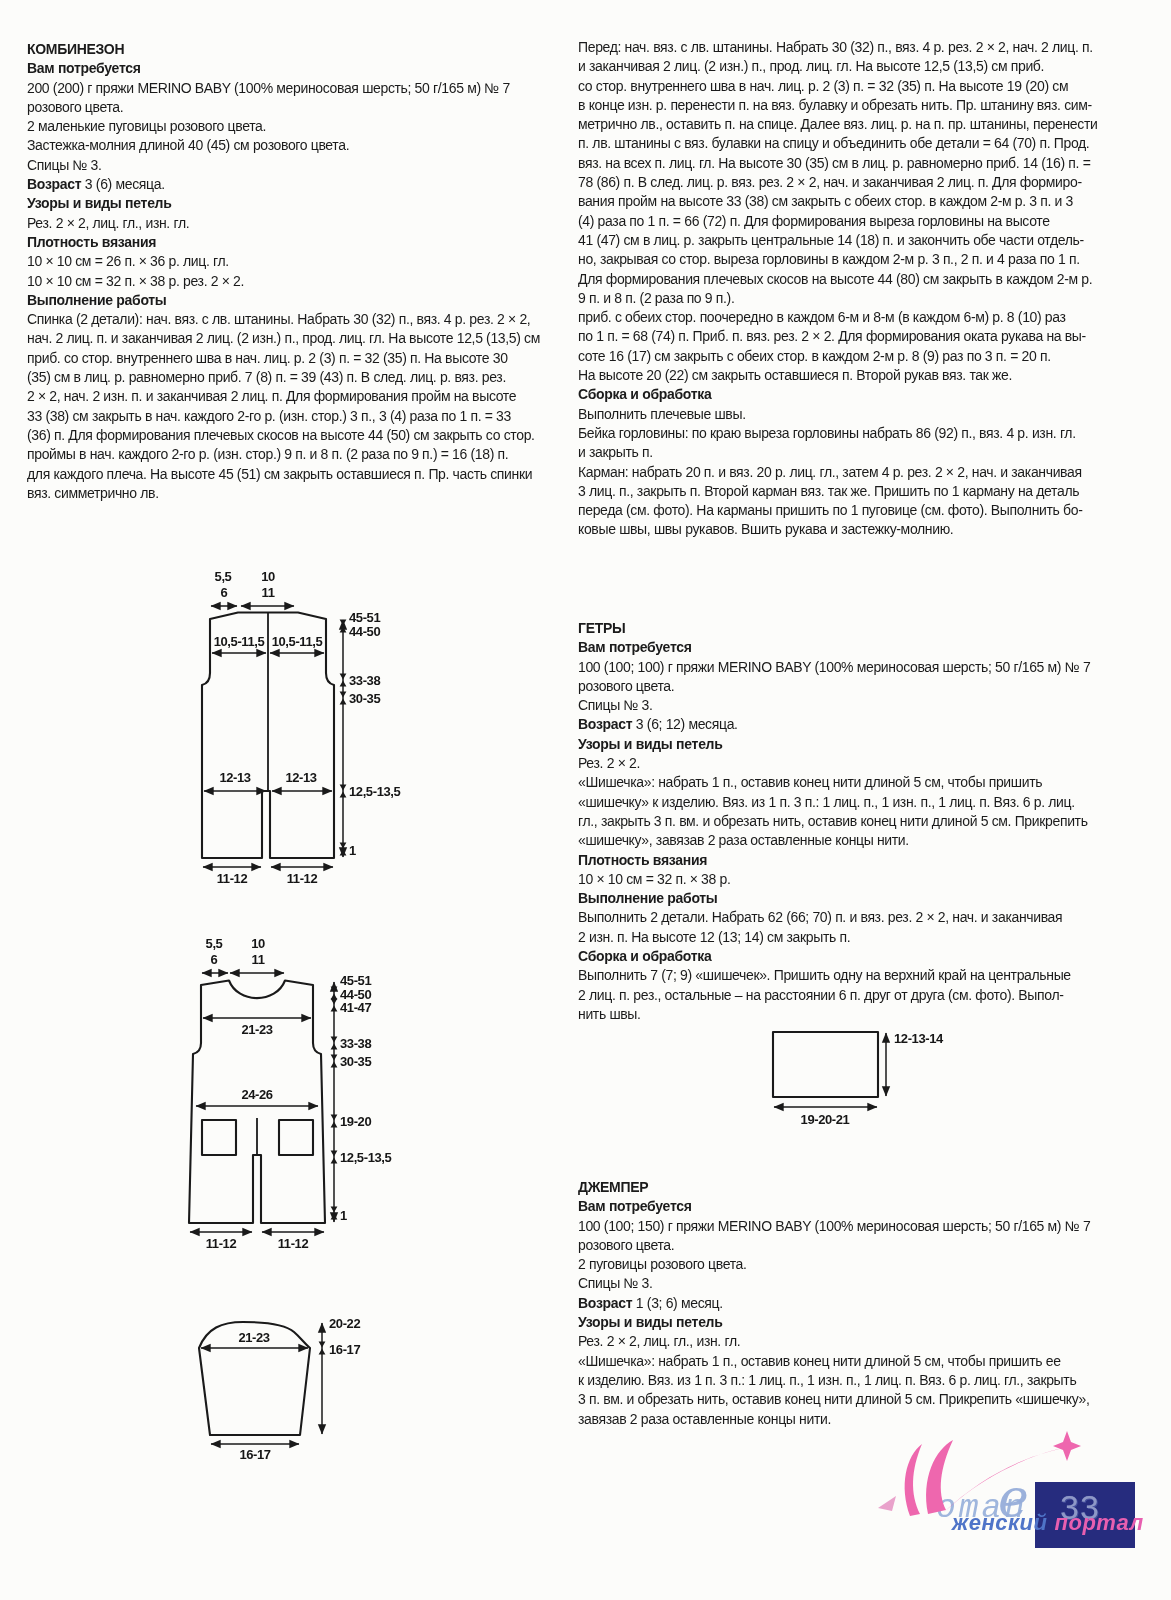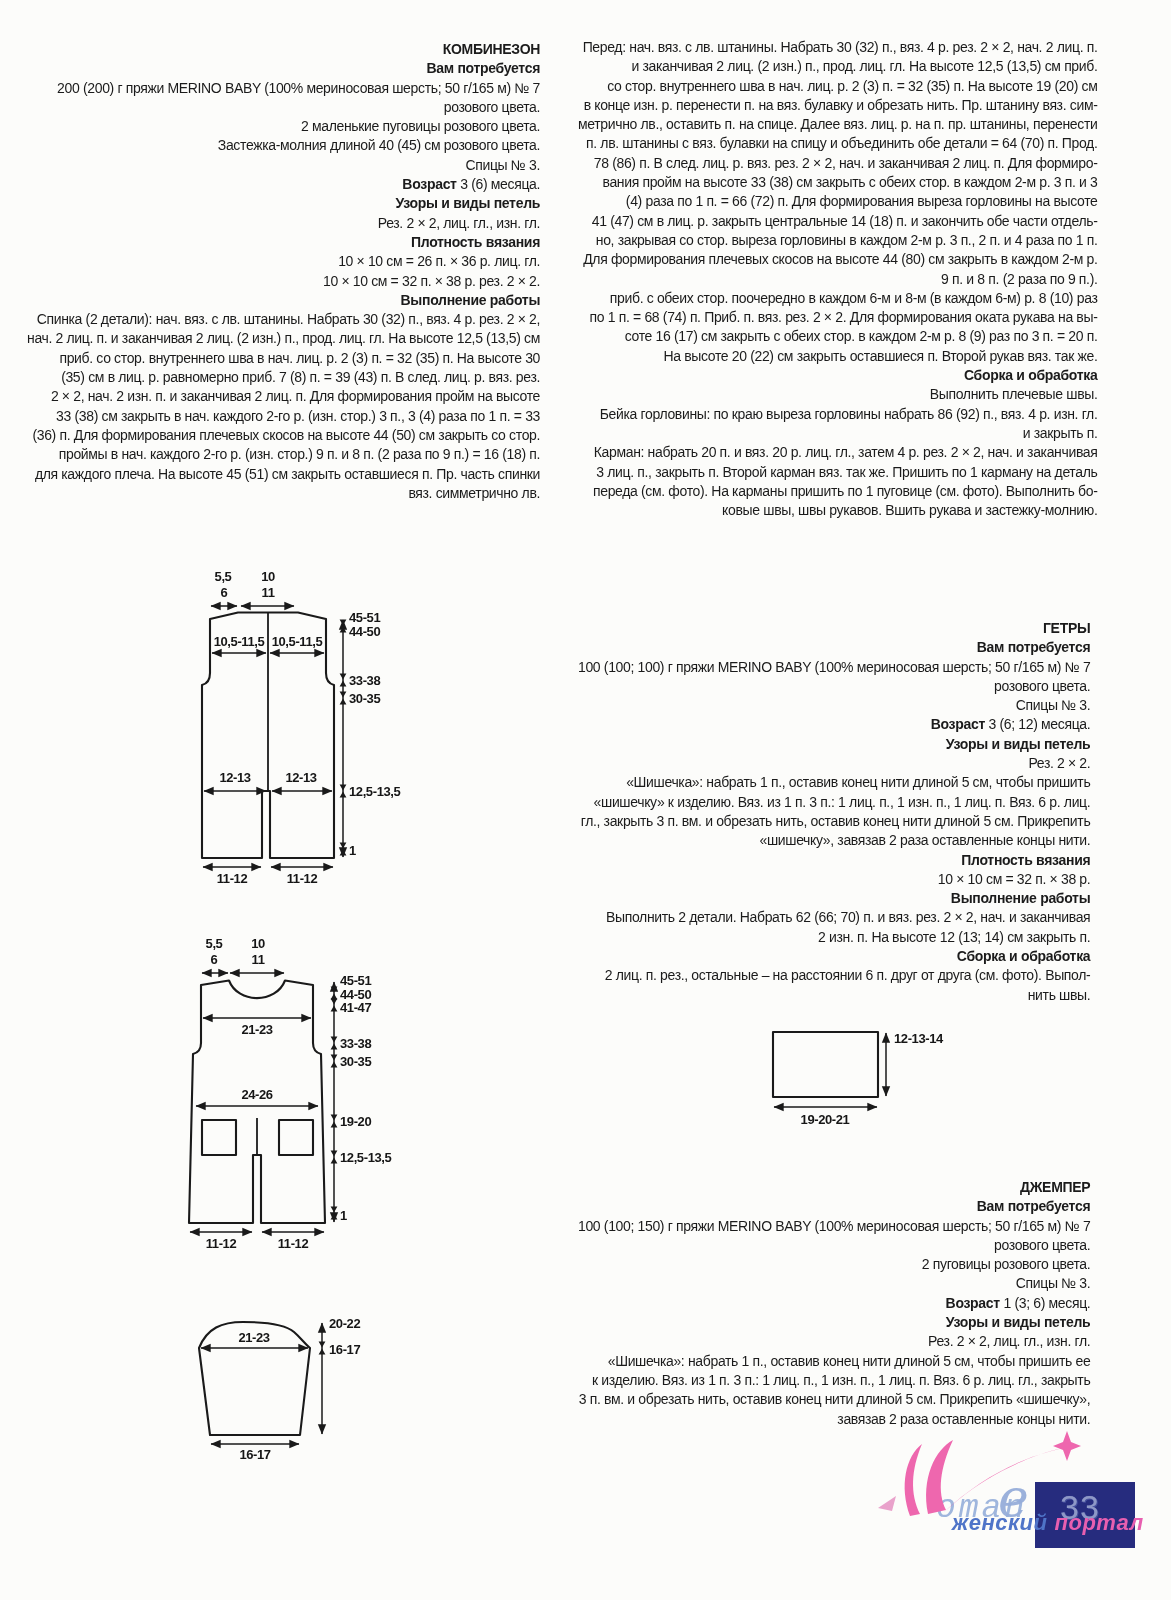--- a/index.html
+++ b/index.html
@@ -1,18 +1,18 @@
 <!DOCTYPE html>
 <html><head>
 <meta charset="utf-8">
 <style>
   html,body{margin:0;padding:0;background:#e8e8e6;}
   .page{position:relative;width:1171px;height:1600px;background:#fcfcfa;
         font-family:"Liberation Sans",sans-serif;color:#1b1b1b;overflow:hidden;margin:0 auto;}
-  .col{position:absolute;white-space:nowrap;text-align:right;}
+  .col{position:absolute;white-space:nowrap;}
   .ln{font-size:14px;line-height:19.3px;letter-spacing:-0.35px;}
   .ln b{font-weight:700;letter-spacing:-0.3px;}
   .dgm{position:absolute;}
   svg text{font-family:"Liberation Sans",sans-serif;font-weight:700;font-size:13px;
            fill:#161616;letter-spacing:-0.4px;}
   .outline{fill:none;stroke:#1a1a1a;stroke-width:2.1;stroke-linejoin:round;}
   .dim{stroke:#1a1a1a;stroke-width:1.5;fill:none;}
   .thin{stroke:#1a1a1a;stroke-width:1.8;fill:none;}
   
   #logo{position:absolute;left:848px;top:1424px;width:312px;height:140px;}
@@ -70,20 +70,21 @@
       <div class="ln"><b></b><span>для каждого плеча. На высоте 45 (51) см закрыть оставшиеся п. Пр. часть спинки</span></div>
       <div class="ln"><b></b><span>вяз. симметрично лв.</span></div>
     </div>
   <div class="col" id="sec-pered" style="left:578px;top:38px">
       <div class="ln"><b></b><span>Перед: нач. вяз. с лв. штанины. Набрать 30 (32) п., вяз. 4 р. рез. 2 × 2, нач. 2 лиц. п.</span></div>
       <div class="ln"><b></b><span>и заканчивая 2 лиц. (2 изн.) п., прод. лиц. гл. На высоте 12,5 (13,5) см приб.</span></div>
       <div class="ln"><b></b><span>со стор. внутреннего шва в нач. лиц. р. 2 (3) п. = 32 (35) п. На высоте 19 (20) см</span></div>
       <div class="ln"><b></b><span>в конце изн. р. перенести п. на вяз. булавку и обрезать нить. Пр. штанину вяз. сим-</span></div>
       <div class="ln"><b></b><span>метрично лв., оставить п. на спице. Далее вяз. лиц. р. на п. пр. штанины, перенести</span></div>
       <div class="ln"><b></b><span>п. лв. штанины с вяз. булавки на спицу и объединить обе детали = 64 (70) п. Прод.</span></div>
+      <div class="ln"><b></b><span>вяз. на всех п. лиц. гл. На высоте 30 (35) см в лиц. р. равномерно приб. 14 (16) п. =</span></div>
       <div class="ln"><b></b><span>78 (86) п. В след. лиц. р. вяз. рез. 2 × 2, нач. и заканчивая 2 лиц. п. Для формиро-</span></div>
       <div class="ln"><b></b><span>вания пройм на высоте 33 (38) см закрыть с обеих стор. в каждом 2-м р. 3 п. и 3</span></div>
       <div class="ln"><b></b><span>(4) раза по 1 п. = 66 (72) п. Для формирования выреза горловины на высоте</span></div>
       <div class="ln"><b></b><span>41 (47) см в лиц. р. закрыть центральные 14 (18) п. и закончить обе части отдель-</span></div>
       <div class="ln"><b></b><span>но, закрывая со стор. выреза горловины в каждом 2-м р. 3 п., 2 п. и 4 раза по 1 п.</span></div>
       <div class="ln"><b></b><span>Для формирования плечевых скосов на высоте 44 (80) см закрыть в каждом 2-м р.</span></div>
       <div class="ln"><b></b><span>9 п. и 8 п. (2 раза по 9 п.).</span></div>
       <div class="ln"><b></b><span>приб. с обеих стор. поочередно в каждом 6-м и 8-м (в каждом 6-м) р. 8 (10) раз</span></div>
       <div class="ln"><b></b><span>по 1 п. = 68 (74) п. Приб. п. вяз. рез. 2 × 2. Для формирования оката рукава на вы-</span></div>
       <div class="ln"><b></b><span>соте 16 (17) см закрыть с обеих стор. в каждом 2-м р. 8 (9) раз по 3 п. = 20 п.</span></div>
@@ -109,20 +110,21 @@
       <div class="ln"><b></b><span>«Шишечка»: набрать 1 п., оставив конец нити длиной 5 см, чтобы пришить</span></div>
       <div class="ln"><b></b><span>«шишечку» к изделию. Вяз. из 1 п. 3 п.: 1 лиц. п., 1 изн. п., 1 лиц. п. Вяз. 6 р. лиц.</span></div>
       <div class="ln"><b></b><span>гл., закрыть 3 п. вм. и обрезать нить, оставив конец нити длиной 5 см. Прикрепить</span></div>
       <div class="ln"><b></b><span>«шишечку», завязав 2 раза оставленные концы нити.</span></div>
       <div class="ln"><b>Плотность вязания</b><span></span></div>
       <div class="ln"><b></b><span>10 × 10 см = 32 п. × 38 р.</span></div>
       <div class="ln"><b>Выполнение работы</b><span></span></div>
       <div class="ln"><b></b><span>Выполнить 2 детали. Набрать 62 (66; 70) п. и вяз. рез. 2 × 2, нач. и заканчивая</span></div>
       <div class="ln"><b></b><span>2 изн. п. На высоте 12 (13; 14) см закрыть п.</span></div>
       <div class="ln"><b>Сборка и обработка</b><span></span></div>
+      <div class="ln"><b></b><span>Выполнить 7 (7; 9) «шишечек». Пришить одну на верхний край на центральные</span></div>
       <div class="ln"><b></b><span>2 лиц. п. рез., остальные – на расстоянии 6 п. друг от друга (см. фото). Выпол-</span></div>
       <div class="ln"><b></b><span>нить швы.</span></div>
     </div>
   <div class="col" id="sec-dzhemper" style="left:578px;top:1178px">
       <div class="ln"><b>ДЖЕМПЕР</b><span></span></div>
       <div class="ln"><b>Вам потребуется</b><span></span></div>
       <div class="ln"><b></b><span>100 (100; 150) г пряжи MERINO BABY (100% мериносовая шерсть; 50 г/165 м) № 7</span></div>
       <div class="ln"><b></b><span>розового цвета.</span></div>
       <div class="ln"><b></b><span>2 пуговицы розового цвета.</span></div>
       <div class="ln"><b></b><span>Спицы № 3.</span></div>

